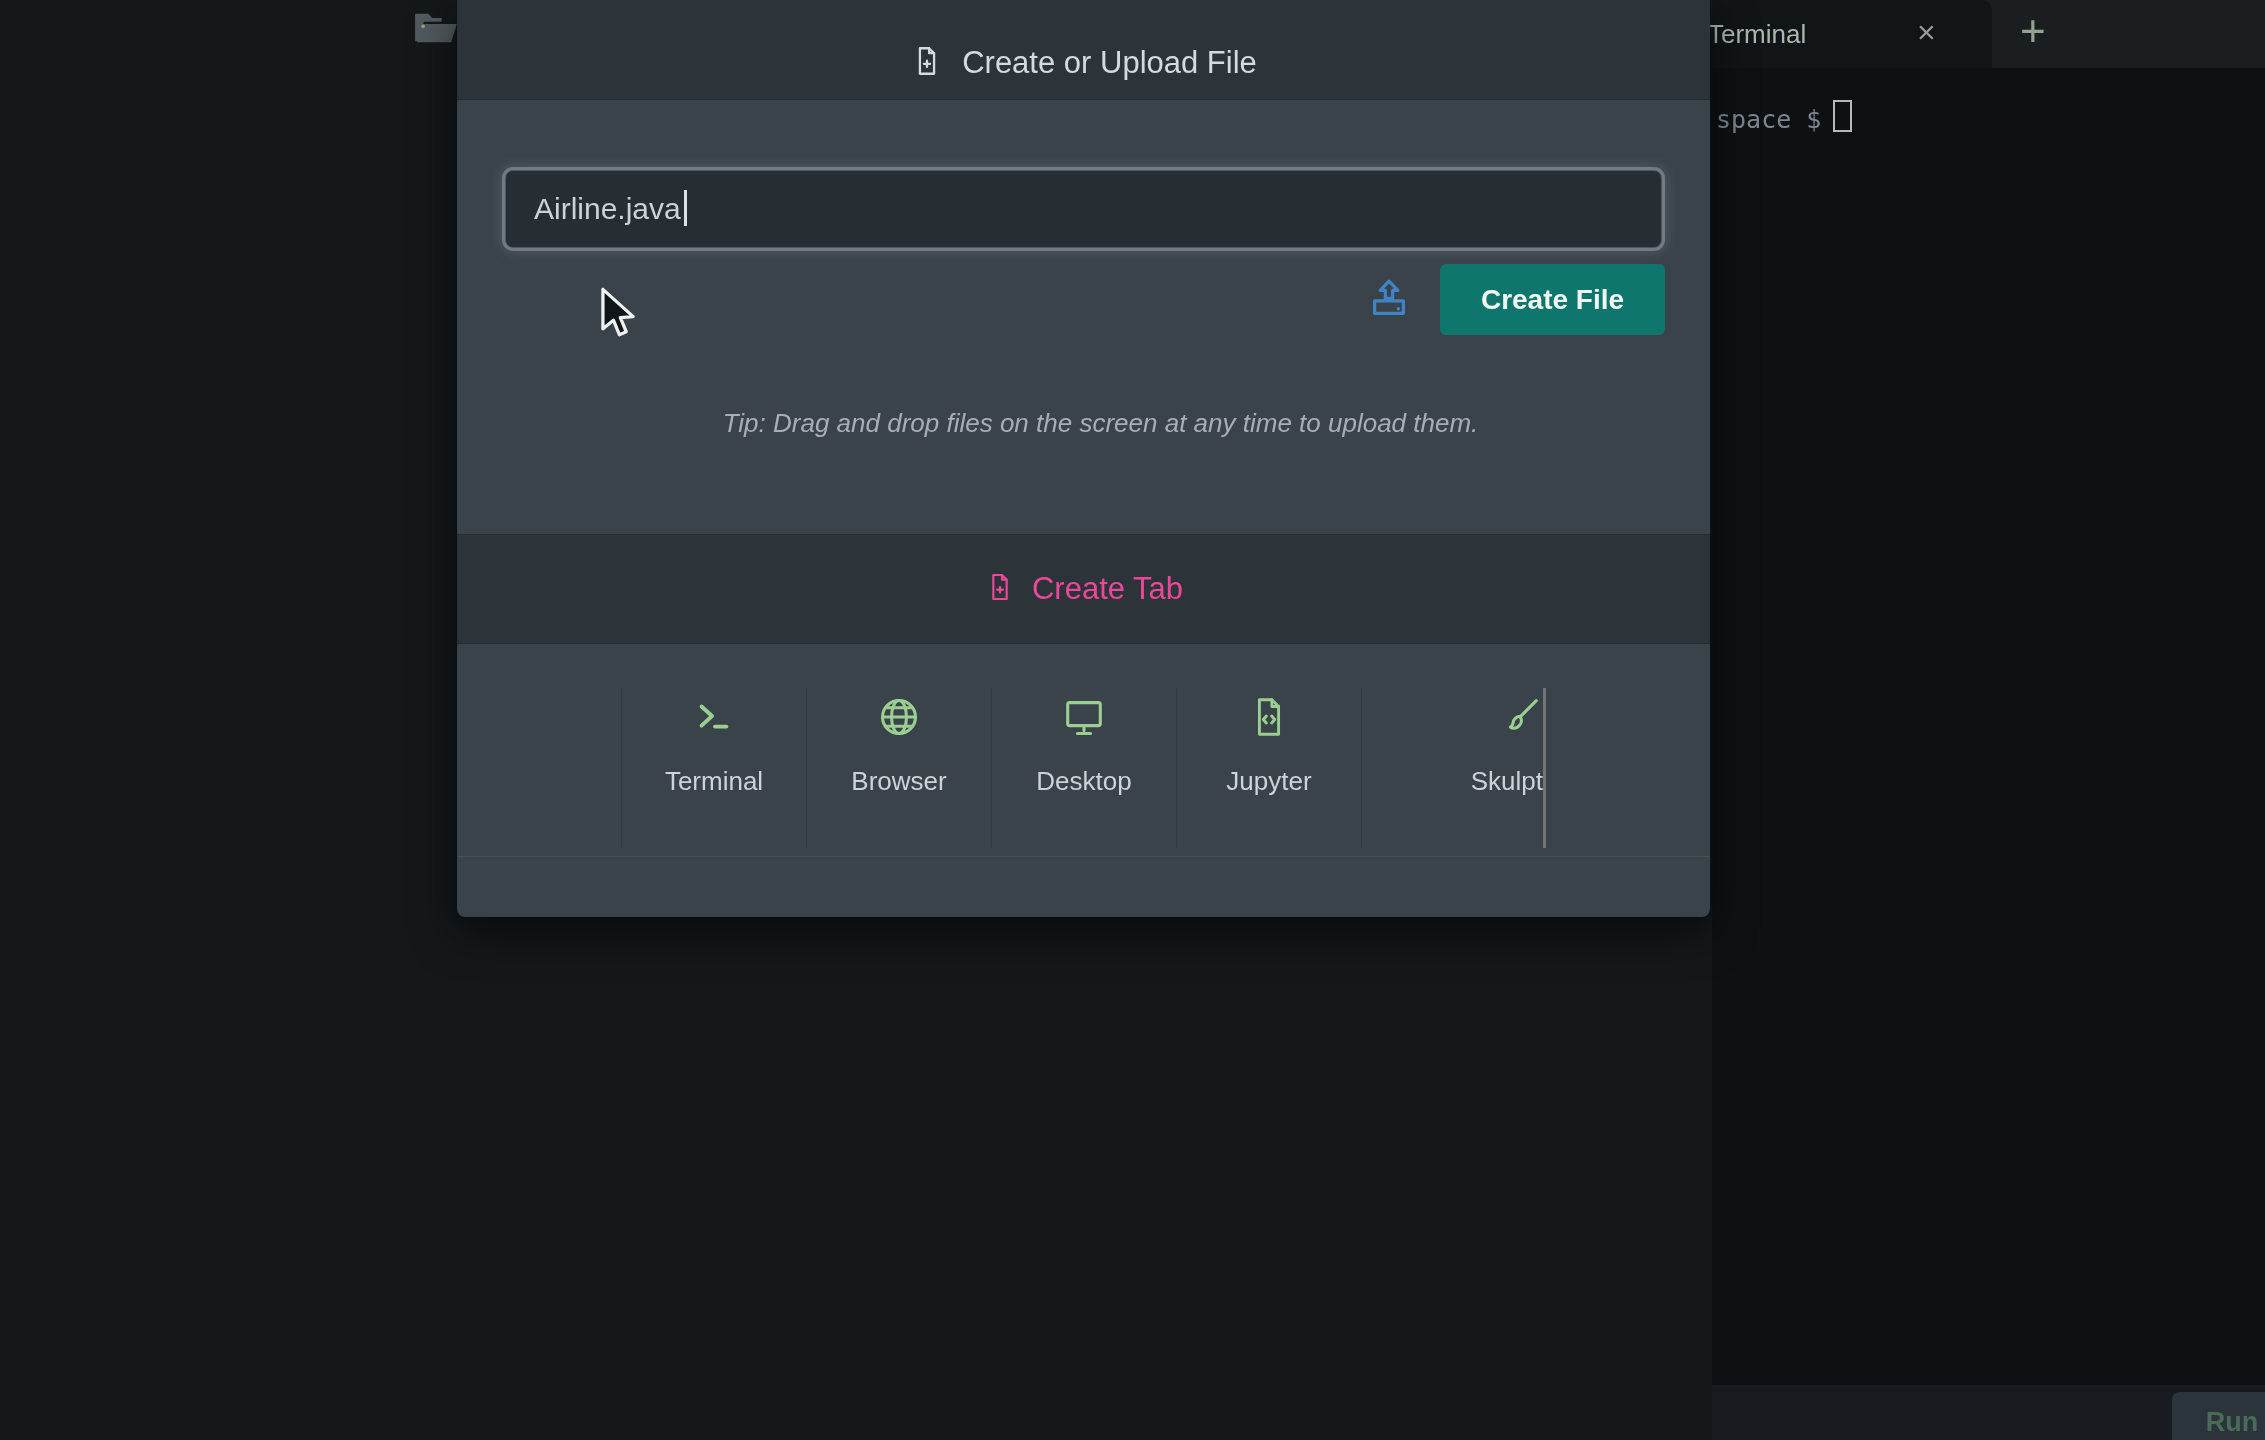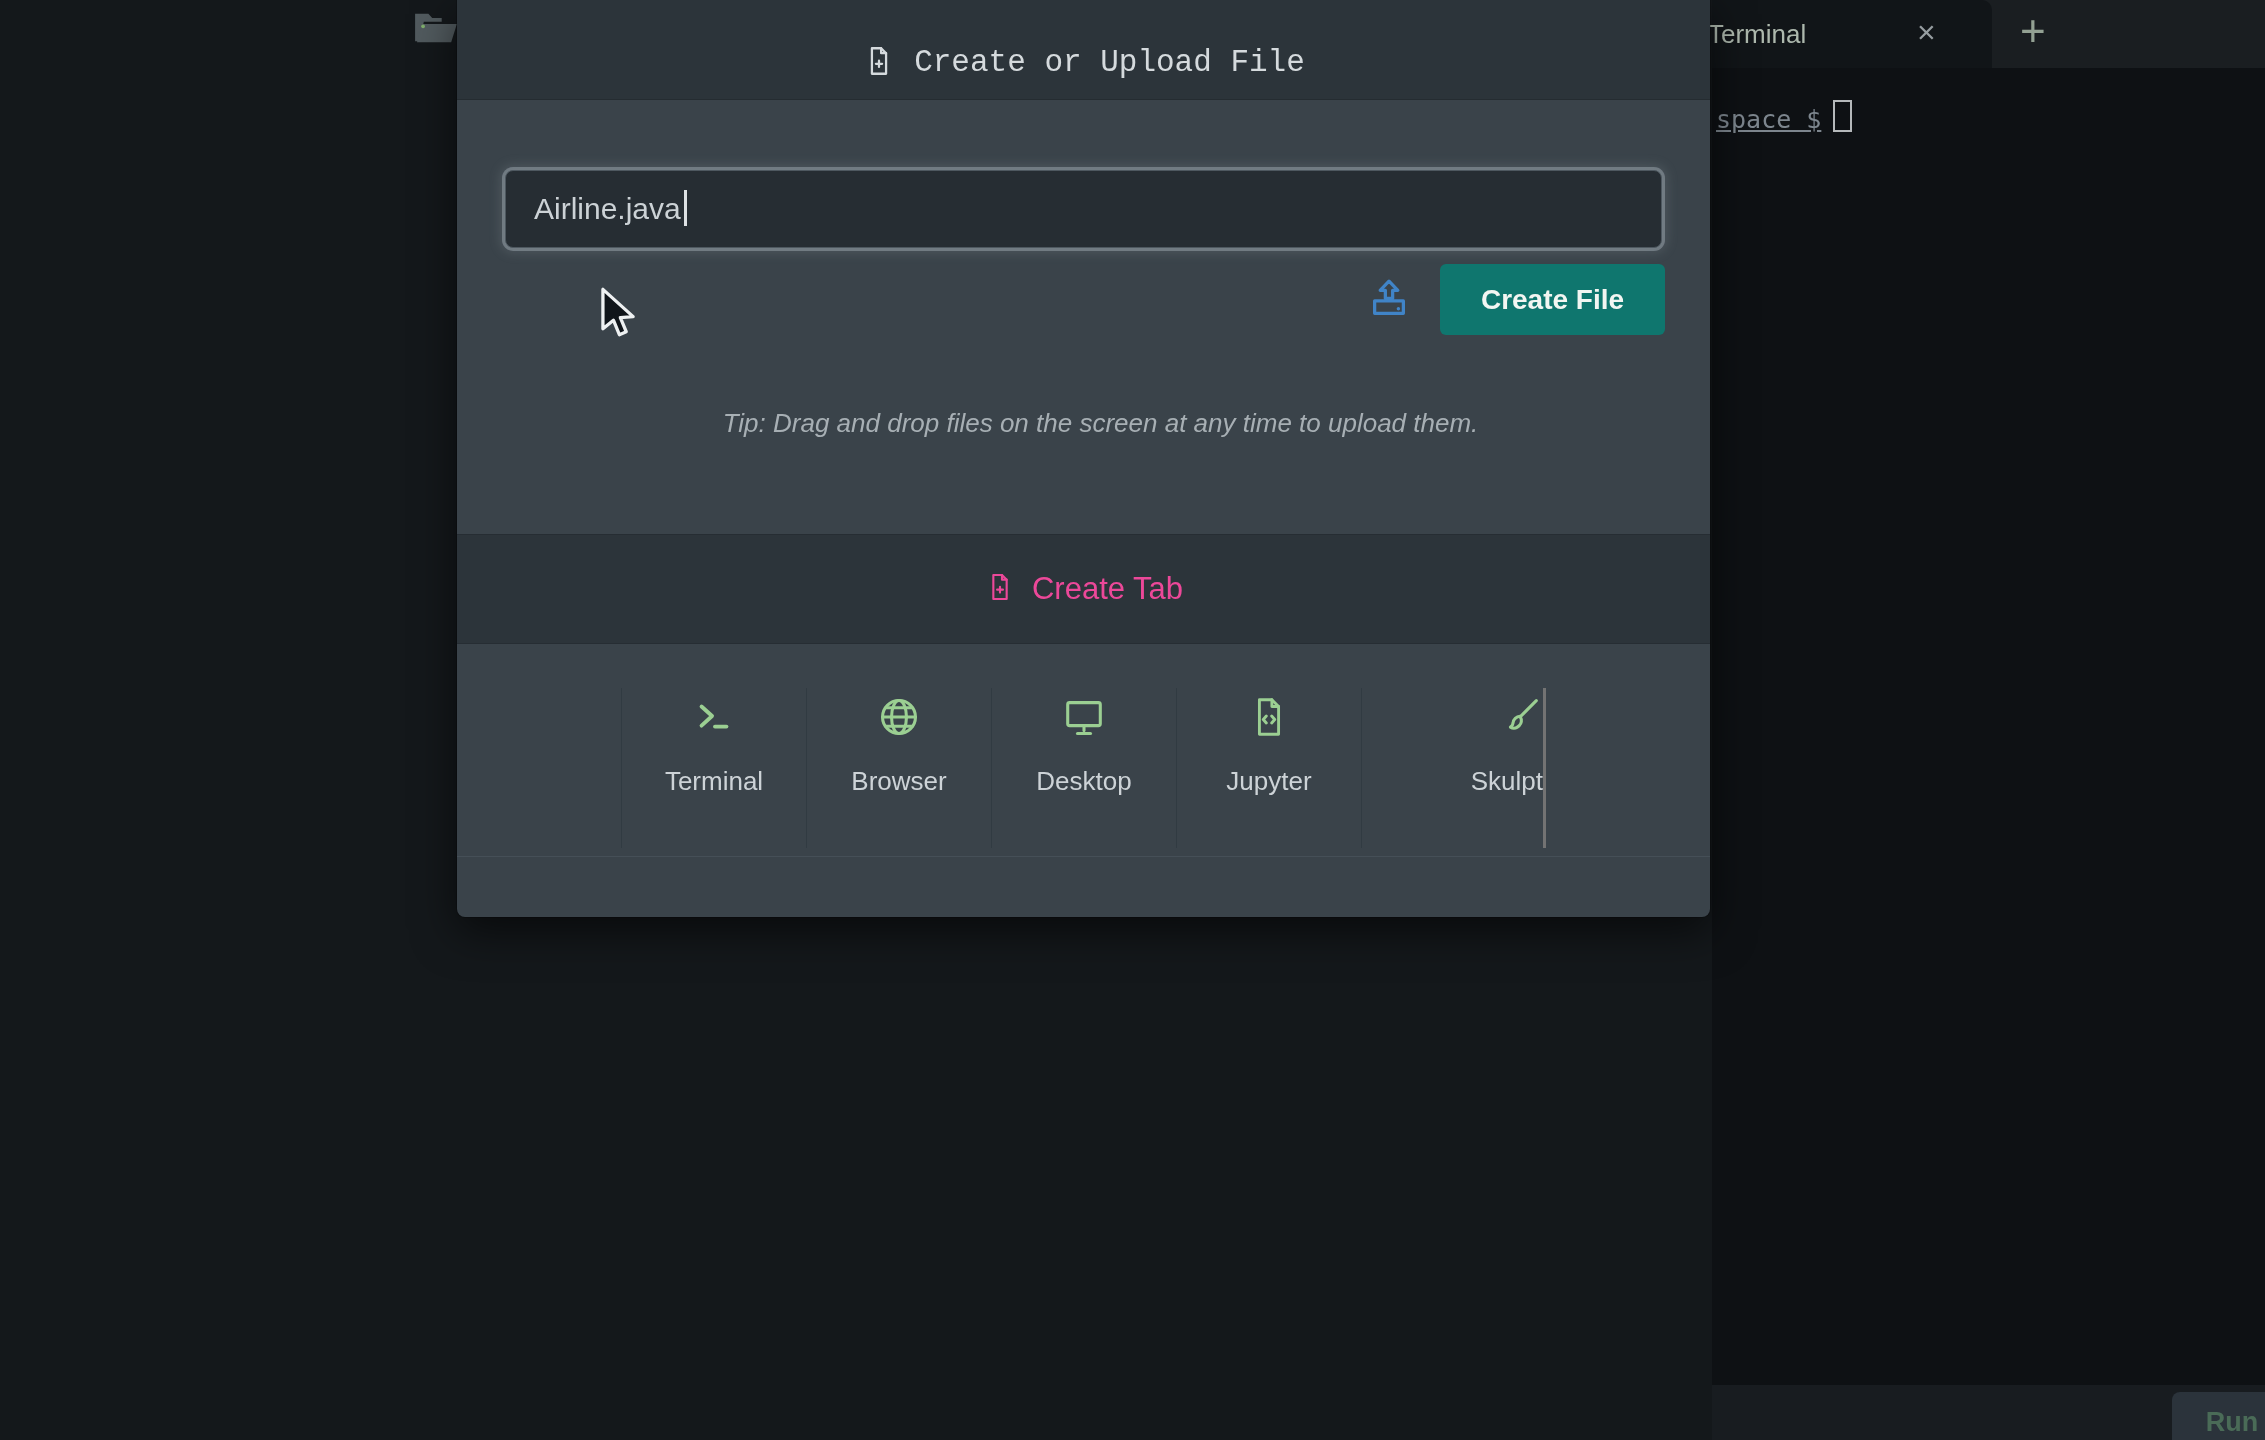--- a/index.html
+++ b/index.html
@@ -18,29 +18,29 @@
   .toolbar-folder{position:absolute;left:1px;top:10px;color:#515a5e;}
 
   
   .rpanel{position:absolute;left:1712px;top:0;width:553px;height:1440px;background:#0e1114;}
   .tabbar{position:absolute;left:0;top:0;width:553px;height:68px;background:#1a1e21;}
   .tab{position:absolute;left:0;top:0;width:280px;height:68px;background:#111518;border-radius:0 10px 0 0;}
   .tab-label{position:absolute;left:-4px;top:0;height:68px;line-height:68px;font-size:26px;color:#adb8ad;}
   .tab-close{position:absolute;left:205px;top:0;height:68px;line-height:64px;font-size:32px;color:#969da0;cursor:pointer;}
   .tab-add{position:absolute;left:308px;top:0;height:68px;line-height:62px;font-size:44px;font-weight:300;color:#93a193;cursor:pointer;}
   .term-body{position:absolute;left:0;top:68px;width:553px;height:1317px;background:#0e1114;}
-  .prompt-line{position:absolute;left:4px;top:32px;font-family:"DejaVu Sans Mono",monospace;font-size:25px;color:#7d868e;white-space:pre;text-decoration:underline;}
+  .prompt-line{position:absolute;left:4px;top:32px;font-family:"DejaVu Sans Mono",monospace;font-size:25px;color:#7d868e;white-space:pre;}
   .term-cursor{display:inline-block;width:15px;height:28px;border:2px solid #b5b9bb;margin-left:12px;vertical-align:-4px;}
   .term-footer{position:absolute;left:0;bottom:0;width:553px;height:55px;background:#181c20;}
   .run-btn{position:absolute;left:460px;top:7px;width:120px;height:60px;background:#2b333b;border:none;border-radius:8px;font-size:27px;font-weight:bold;color:#4a6b57;font-family:inherit;}
 
   
   .modal{position:absolute;left:457px;top:0;width:1253px;height:917px;background:#3a434a;border-radius:0 0 8px 8px;box-shadow:0 14px 44px rgba(0,0,0,.6),0 0 0 1px rgba(0,0,0,.18);z-index:20;}
   .modal-header{position:absolute;left:0;top:0;width:100%;height:100px;background:#2c343a;border-bottom:1px solid #252c31;display:flex;align-items:center;justify-content:center;gap:18px;padding-top:26px;box-sizing:border-box;color:#d5dadd;}
-  .modal-title{font-size:31px;font-family:Liberation Mono, monospace;}
+  .modal-title{font-size:31px;}
   .filename-input{position:absolute;left:48px;top:170px;width:1157px;height:78px;background:#262d33;border:1px solid #4e5860;border-radius:8px;box-shadow:0 0 0 3px rgba(165,175,183,.45),0 0 12px 5px rgba(165,175,183,.18);box-sizing:border-box;line-height:76px;padding-left:28px;font-size:30px;color:#ccd2d6;cursor:text;}
   .caret{display:inline-block;width:3px;height:36px;background:#dde1e4;margin-left:3px;vertical-align:-7px;}
   .upload-btn{position:absolute;left:909px;top:275px;width:46px;height:46px;color:#4084c7;cursor:pointer;}
   .create-file-btn{position:absolute;left:983px;top:264px;width:225px;height:71px;background:#0f766e;border:none;border-radius:6px;font-size:28px;font-weight:bold;color:#f2f6f2;font-family:inherit;cursor:pointer;}
   .tip{position:absolute;left:17px;top:408px;width:100%;text-align:center;font-size:26px;font-style:italic;color:#a7afb4;}
   .ctab-band{position:absolute;left:0;top:534px;width:100%;height:110px;background:#2c343a;border-top:1px solid #262d33;border-bottom:1px solid #262d33;display:flex;align-items:center;justify-content:center;gap:16px;box-sizing:border-box;color:#ec4899;}
   .ctab-title{font-size:31px;}
   .options{position:absolute;left:164px;top:688px;width:926px;height:160px;display:flex;}
   .opt{width:185px;box-sizing:border-box;border-left:1px solid #313b42;display:flex;flex-direction:column;align-items:center;cursor:pointer;}
   .opt:last-child{border-right:3px solid #737373;align-items:flex-end;}

